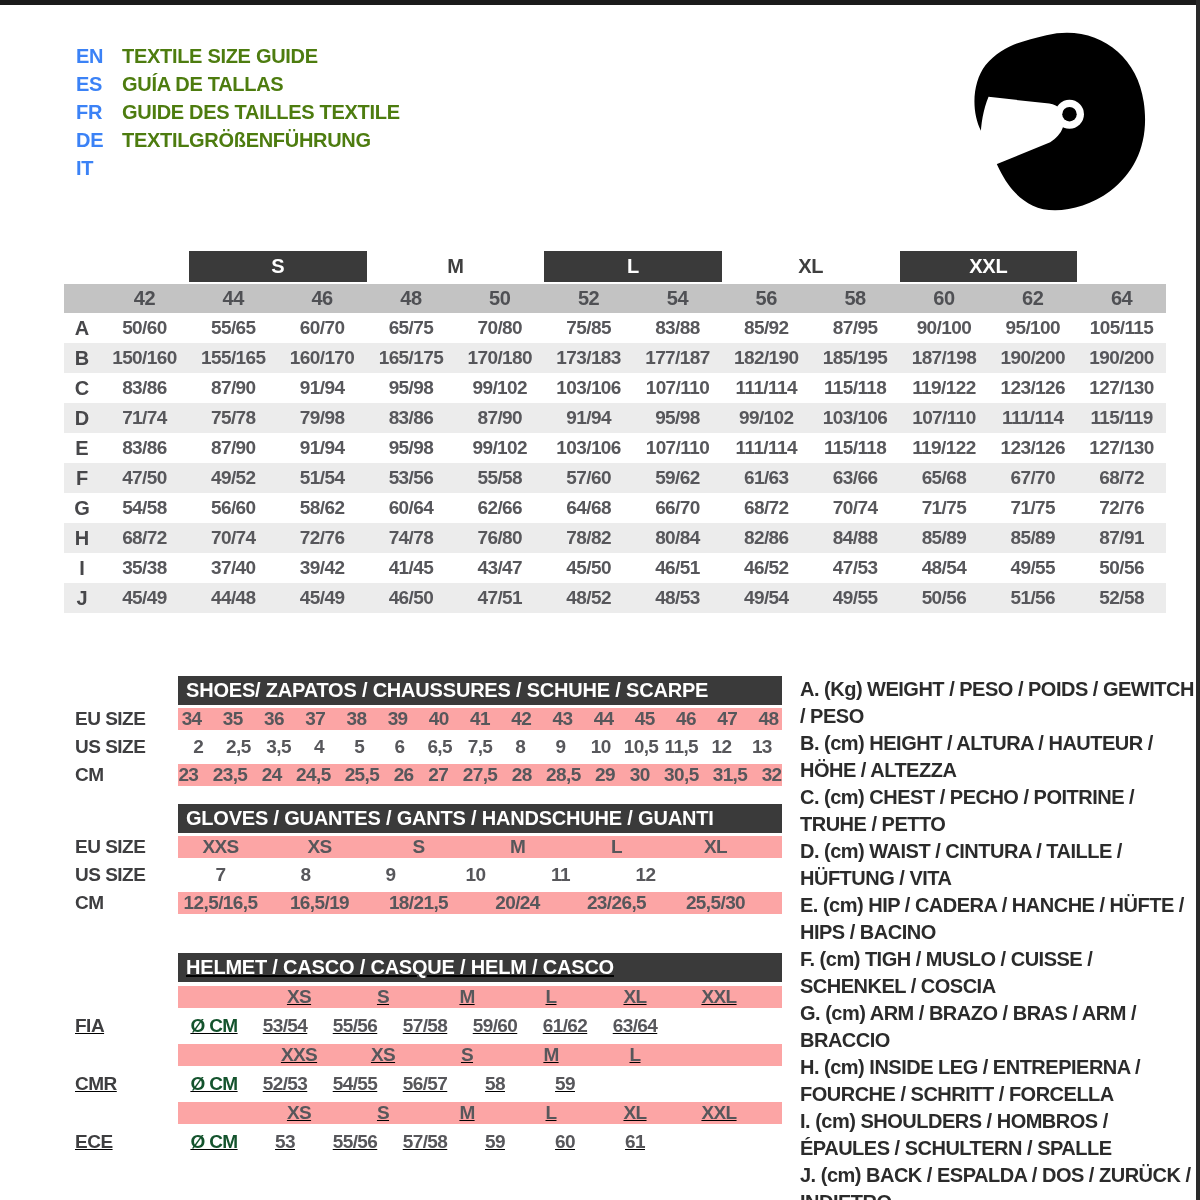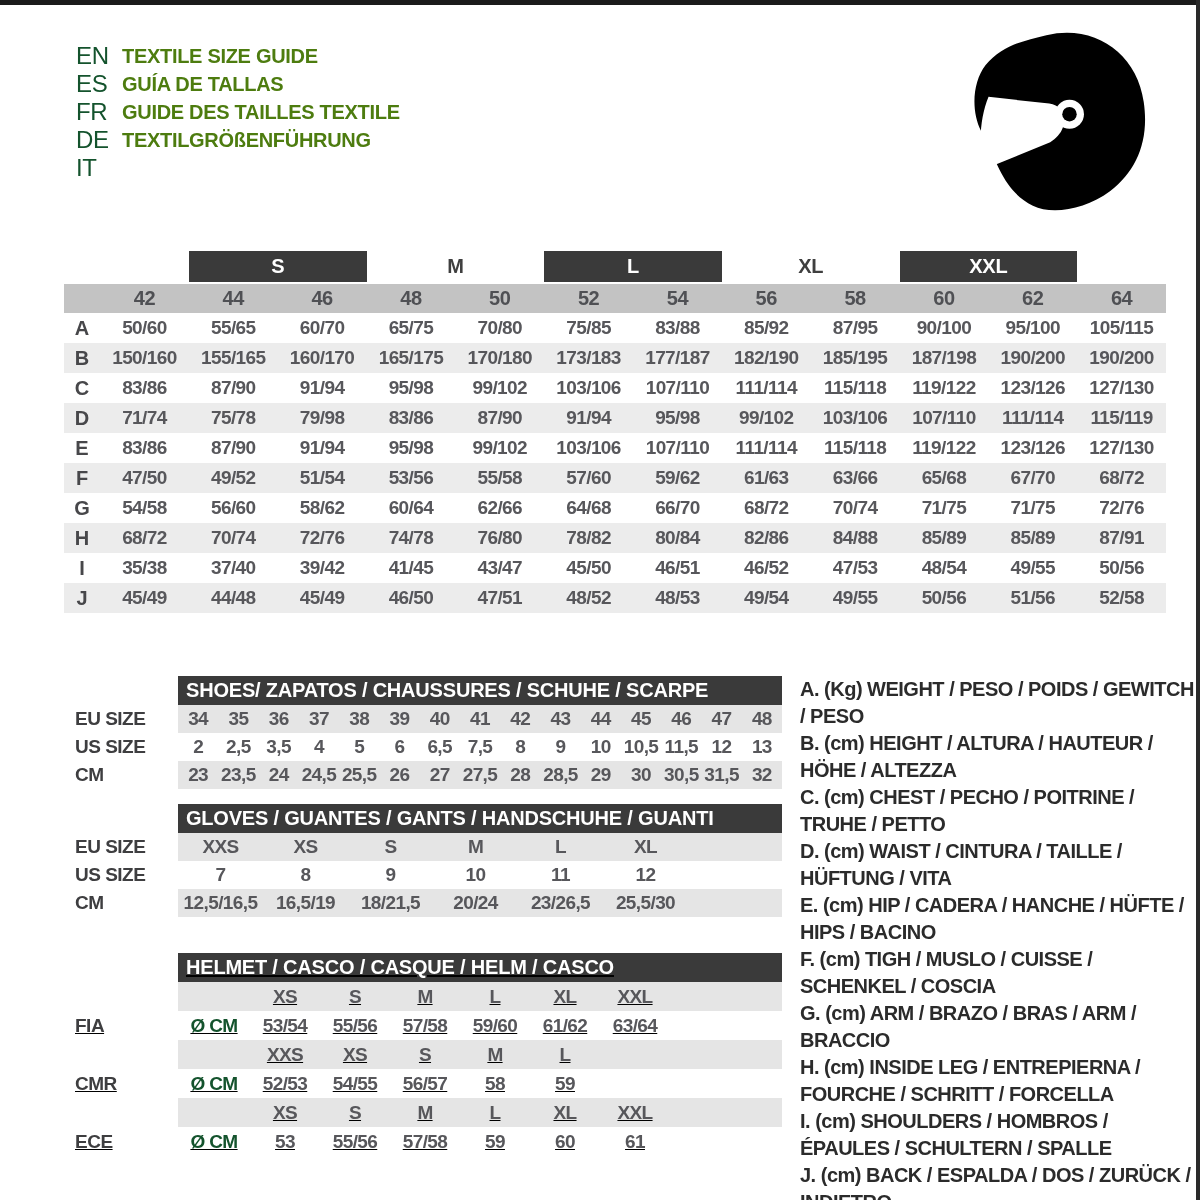--- a/index.html
+++ b/index.html
@@ -6,21 +6,21 @@
   body {
     width:1200px; height:1200px; position:relative; overflow:hidden;
     background:#ffffff; font-family:"Liberation Sans", sans-serif;
   }
   .top-line   { position:absolute; left:0; top:0; width:1200px; height:5px; background:#1b1b1b; }
   .right-line { position:absolute; right:0; top:0; width:4px; height:1200px; background:#2a2a2a; }
 
   
   .lang-block { position:absolute; left:76px; top:42px; }
   .lang-row   { display:flex; height:28px; align-items:center; }
-  .lang-code  { width:46px; font-weight:normal; font-size:24px; color:#14532d; letter-spacing:-0.3px; }
+  .lang-code  { width:46px; font-weight:bold; font-size:20px; color:#3b82f6; letter-spacing:-0.3px; }
   .lang-title { font-weight:bold; font-size:20px; color:#4d7c0f; letter-spacing:-0.3px; }
 
   
   .helmet-icon { position:absolute; left:950px; top:22px; width:212px; height:194px; }
 
   
   .main-table { position:absolute; left:64px; top:251px; width:1102px; }
   .grid-row   { display:grid; grid-template-columns:36px repeat(12, 1fr); }
   .size-header-row { height:31px; margin-bottom:2px; }
   .size-group { display:flex; align-items:center; justify-content:center;
@@ -31,34 +31,34 @@
   .num-cell, .val-cell, .letter-cell {
     display:flex; align-items:center; justify-content:center; font-weight:bold; }
   .num-cell   { font-size:20px; color:#4f5054; letter-spacing:-0.5px; }
   .data-row   { height:30px; }
   .data-row.striped { background:#ececec; }
   .letter-cell{ font-size:20px; color:#47474a; }
   .val-cell   { font-size:19px; color:#57575b; letter-spacing:-0.6px; }
 
   
   .section { position:absolute; left:64px; width:718px; }
-  .sec-row { display:flex; height:28px; }
+  .sec-row { display:flex; height:28px;align-items:center; }
   #helmet-section .sec-row { height:29px; }
   .sec-label-zone { width:114px; display:flex; align-items:center; padding-left:11px;
                     box-sizing:border-box; font-weight:bold; font-size:19px;
                     color:#3e3e40; letter-spacing:-0.5px; }
   .sec-body-row { width:604px; box-sizing:border-box; }
   .title-row { width:604px; height:29px; background:#3a3a3a; color:#ffffff;
                display:flex; align-items:center; padding-left:8px; box-sizing:border-box;
                font-weight:bold; font-size:20px; letter-spacing:-0.2px; }
   .title-holder { height:29px; }
   .shoes-grid  { display:grid; grid-template-columns:repeat(15, 1fr); }
   .gloves-grid { display:grid; grid-template-columns:repeat(6, 85px) 1fr; }
   .helmet-grid { display:grid; grid-template-columns:72px repeat(6, 70px) 1fr; }
-  .gray { background:#e5e5e5; }
+  .gray { background:#fca5a5;gap:14px; }
   .sec-cell { display:flex; align-items:center; justify-content:center;
               font-weight:bold; font-size:19px; color:#57575b; letter-spacing:-0.6px; }
   .unit-cell { color:#14532d; }
 
   
   .legend { position:absolute; left:800px; top:676px; width:400px; }
   .legend-item { font-weight:bold; font-size:20px; line-height:27px;
                  color:#2b2b2b; letter-spacing:-0.5px; }
 </style>
 </head>

